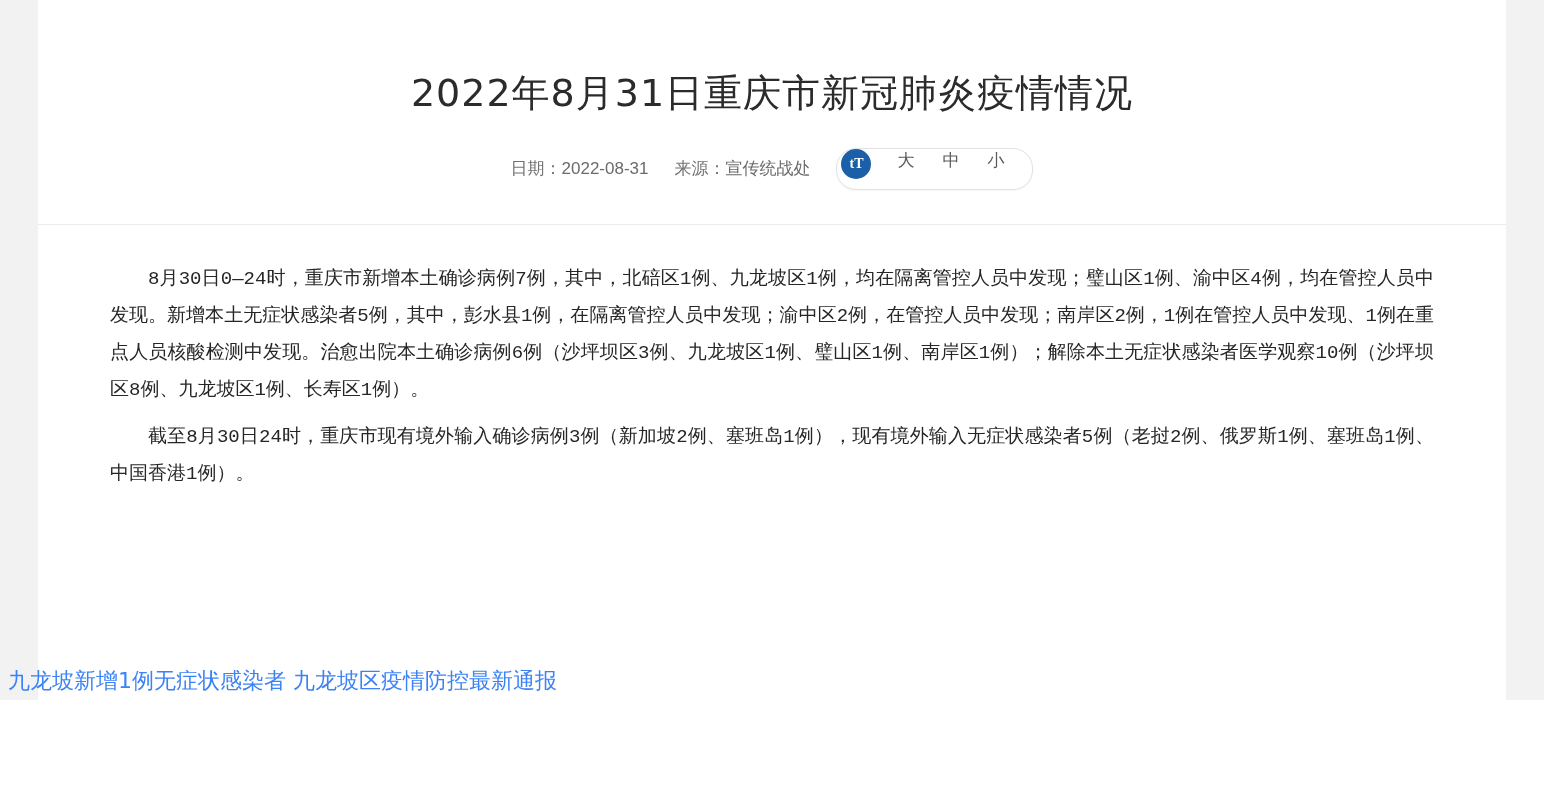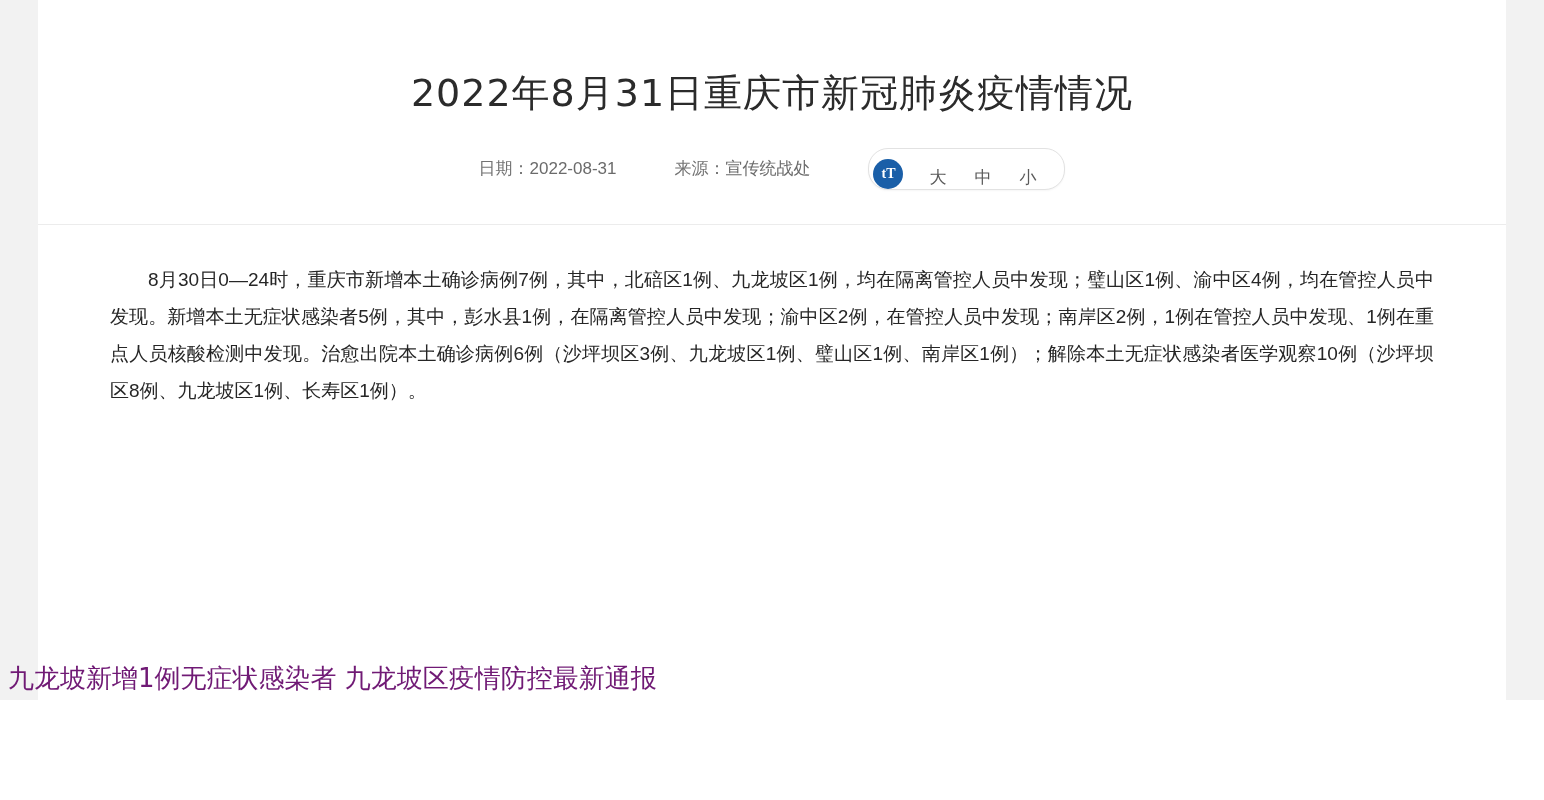--- a/index.html
+++ b/index.html
@@ -53,34 +53,34 @@
     color: #2b2b2b;
     letter-spacing: 1px;
     font-weight: 400;
     font-family: "DejaVu Sans", "Liberation Sans", sans-serif;
   }
   .meta-row {
     margin-top: 30px;
     display: flex;
     justify-content: center;
     align-items: center;
-    gap: 58px;
+    gap: 26px;
     color: #6f6f6f;
     font-size: 17px;
   }
   .meta-item {
     white-space: nowrap;
     color: #737373;
   }
   .meta-item .meta-value {
     color: #6b6b6b;
   }
   .fontsize-widget {
     display: flex;
-    align-items: flex-end;
+    align-items: flex-start;
     gap: 0;
     border: 1px solid #e2e2e2;
     border-radius: 20px;
     height: 40px;
     padding: 0 14px 0 4px;
     background: #fff;
     box-shadow: 0 1px 2px rgba(0,0,0,0.04);
   }
   .fontsize-badge {
     width: 30px;
@@ -109,21 +109,21 @@
     background: #ececec;
     width: 1468px;
   }
 
   .content {
     padding: 36px 72px 0 72px;
     color: #262626;
     font-size: 19px;
     line-height: 1.95;
     text-align: justify;
-    font-family: Liberation Sans, sans-serif;
+    font-family: Liberation Mono, monospace;
   }
   .content p {
     margin: 0 0 10px 0;
     text-indent: 2em;
   }
 
   
   .blur-strip {
     position: absolute;
     background: linear-gradient(90deg, #cfcfcf 0%, #e4e0dc 18%, #d8b9a8 33%, #e6e2e0 52%, #cfc9c6 70%, #e2dedb 100%);
@@ -132,22 +132,22 @@
     border-radius: 2px;
   }
   .blur-1 { left: 648px; top: 718px; width: 210px; height: 26px; }
   .blur-2 { left: 1088px; top: 718px; width: 220px; height: 26px; }
   .blur-3 { left: 100px; top: 752px; width: 130px; height: 26px; }
 
   .caption {
     position: absolute;
     left: 8px;
     bottom: 4px;
-    font-size: 26px;
-    color: #701a75;
+    font-size: 22px;
+    color: #3b82f6;
     font-family: "DejaVu Sans", "Liberation Sans", sans-serif;
     white-space: nowrap;
   }
 </style>
 </head>
 <body>
 
 <div class="page">
 
   <div class="gutter left"></div>
@@ -171,20 +171,21 @@
           <span class="fontsize-opt">中</span>
           <span class="fontsize-opt">小</span>
         </div>
       </div>
 
       <div class="divider"></div>
     </div>
 
     <div class="content">
       <p>8月30日0—24时，重庆市新增本土确诊病例7例，其中，北碚区1例、九龙坡区1例，均在隔离管控人员中发现；璧山区1例、渝中区4例，均在管控人员中发现。新增本土无症状感染者5例，其中，彭水县1例，在隔离管控人员中发现；渝中区2例，在管控人员中发现；南岸区2例，1例在管控人员中发现、1例在重点人员核酸检测中发现。治愈出院本土确诊病例6例（沙坪坝区3例、九龙坡区1例、璧山区1例、南岸区1例）；解除本土无症状感染者医学观察10例（沙坪坝区8例、九龙坡区1例、长寿区1例）。</p>
+      <p>截至8月30日24时，重庆市现有境外输入确诊病例3例（新加坡2例、塞班岛1例），现有境外输入无症状感染者5例（老挝2例、俄罗斯1例、塞班岛1例、中国香港1例）。</p>
     </div>
 
   </div>
 
   <div class="blur-strip blur-1"></div>
   <div class="blur-strip blur-2"></div>
   <div class="blur-strip blur-3"></div>
 
   <div class="caption">九龙坡新增1例无症状感染者 九龙坡区疫情防控最新通报</div>
 

